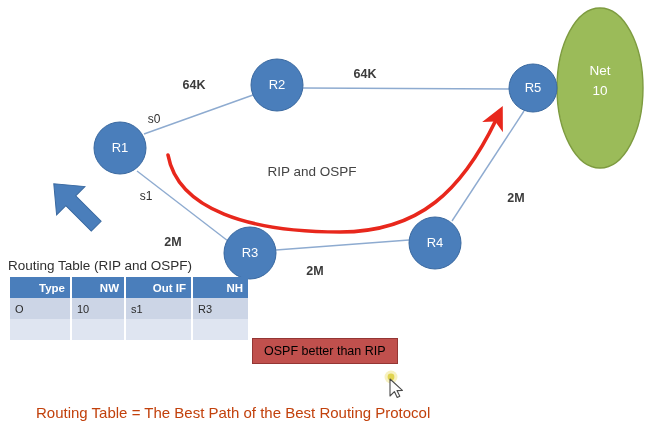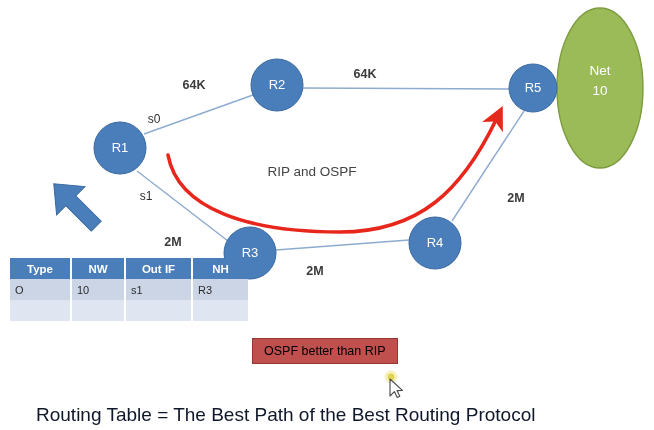--- a/index.html
+++ b/index.html
@@ -77,21 +77,21 @@
     border-collapse: separate;
     border-spacing: 2px 0;
     width: 200px;
     table-layout: fixed;
   }
   #routing-table th {
     background: #4a7ebb;
     color: #ffffff;
     font-size: 11.5px;
     font-weight: bold;
-    text-align: center;
+    text-align: right;
     padding: 4px 5px;
     height: 13px;
     font-family: "Liberation Sans", sans-serif;
   }
   #routing-table td {
     font-size: 11px;
     color: #2b2b2b;
     text-align: left;
     padding: 4px 5px;
     height: 13px;
@@ -121,22 +121,22 @@
     padding: 5px 11px;
     white-space: nowrap;
     box-sizing: border-box;
   }
 
   
   #bottom-caption {
     position: absolute;
     left: 36px;
     top: 404px;
-    font-size: 19px;
-    color: #0f172a;
+    font-size: 15px;
+    color: #c2410c;
     font-family: "Liberation Sans", sans-serif;
     white-space: nowrap;
   }
 
   
   #mouse-cursor {
     position: absolute;
     left: 382px;
     top: 370px;
     width: 26px;
@@ -205,20 +205,21 @@
       <path d="M 168,155 C 178,210 250,232 340,232 C 420,232 462,190 496,120" fill="none" stroke="#e8271c" stroke-width="3.6" stroke-linecap="round" marker-end="url(#redhead)"></path>
     </g>
 
     <g transform="translate(75,205) rotate(135)">
       <path d="M -7,-30 L 7,-30 L 7,6 L 20,6 L 0,30 L -20,6 L -7,6 Z" fill="#4a7ebb" stroke="#3a69a0" stroke-width="1"></path>
     </g>
 
   </svg>
 
   <div id="table-block">
+    <div id="table-caption">Routing Table (RIP and OSPF)</div>
     <table id="routing-table">
       <thead>
         <tr>
           <th class="col-type">Type</th>
           <th class="col-nw">NW</th>
           <th class="col-outif">Out IF</th>
           <th class="col-nh">NH</th>
         </tr>
       </thead>
       <tbody>

